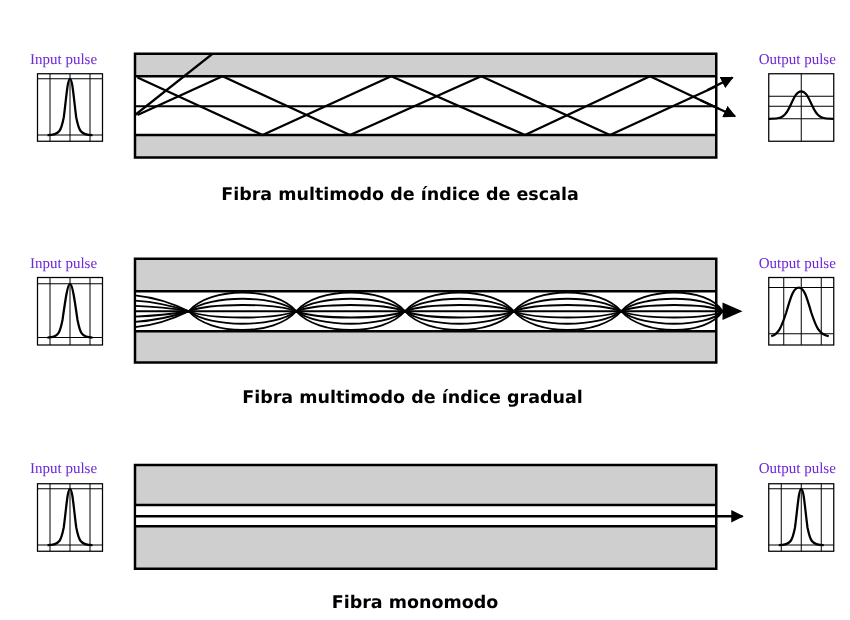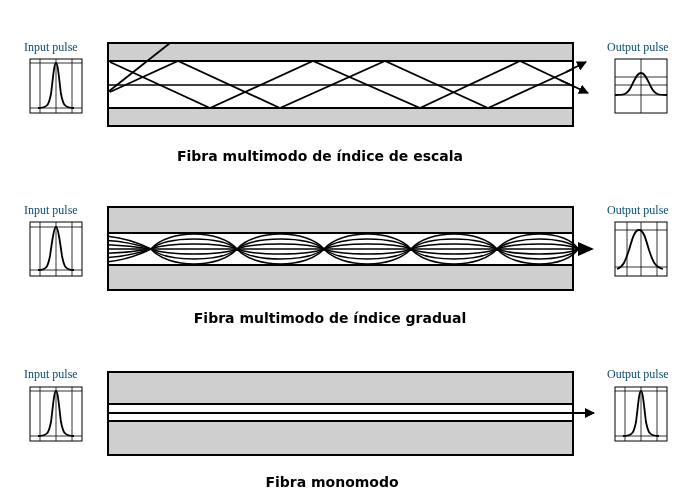--- a/index.html
+++ b/index.html
@@ -1,21 +1,21 @@
 <!DOCTYPE html>
 <html><head>
   <meta charset="utf-8">
   <style>
     html, body { margin: 0; padding: 0; background: #ffffff; }
     body { width: 680px; height: 496px; position: relative; overflow: hidden; }
     .label-small {
       position: absolute;
       font-family: "Liberation Serif", "DejaVu Serif", serif;
       font-size: 12px;
-      color: #0c4a6e;
+      color: #6d28d9;
       white-space: nowrap;
       text-align: right;
     }
     .caption {
       position: absolute;
       font-family: "DejaVu Sans", "Liberation Sans", sans-serif;
       font-weight: bold;
       font-size: 14px;
       color: #000;
       white-space: nowrap;

